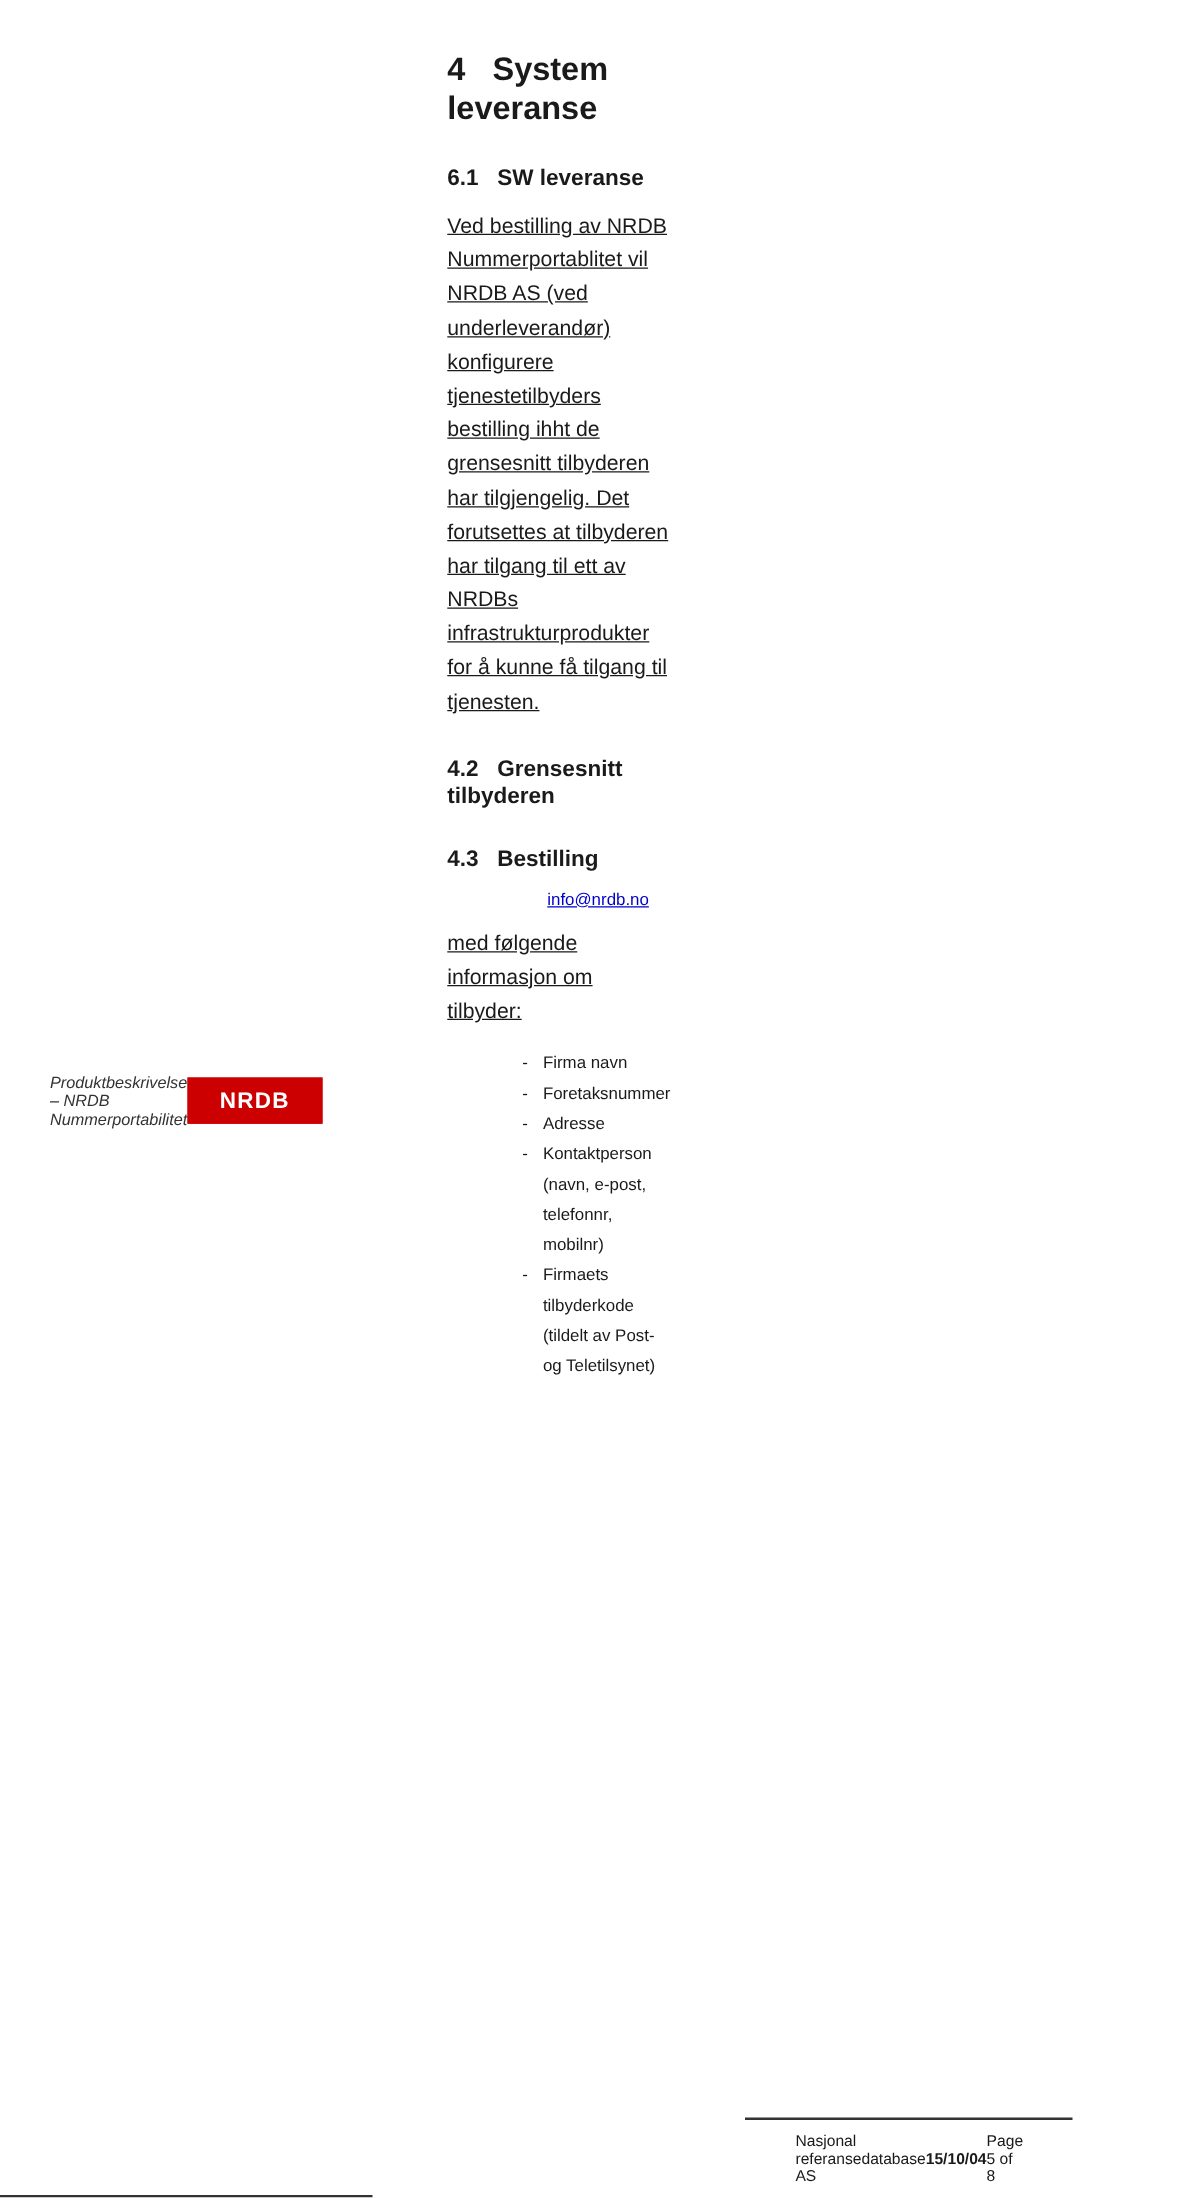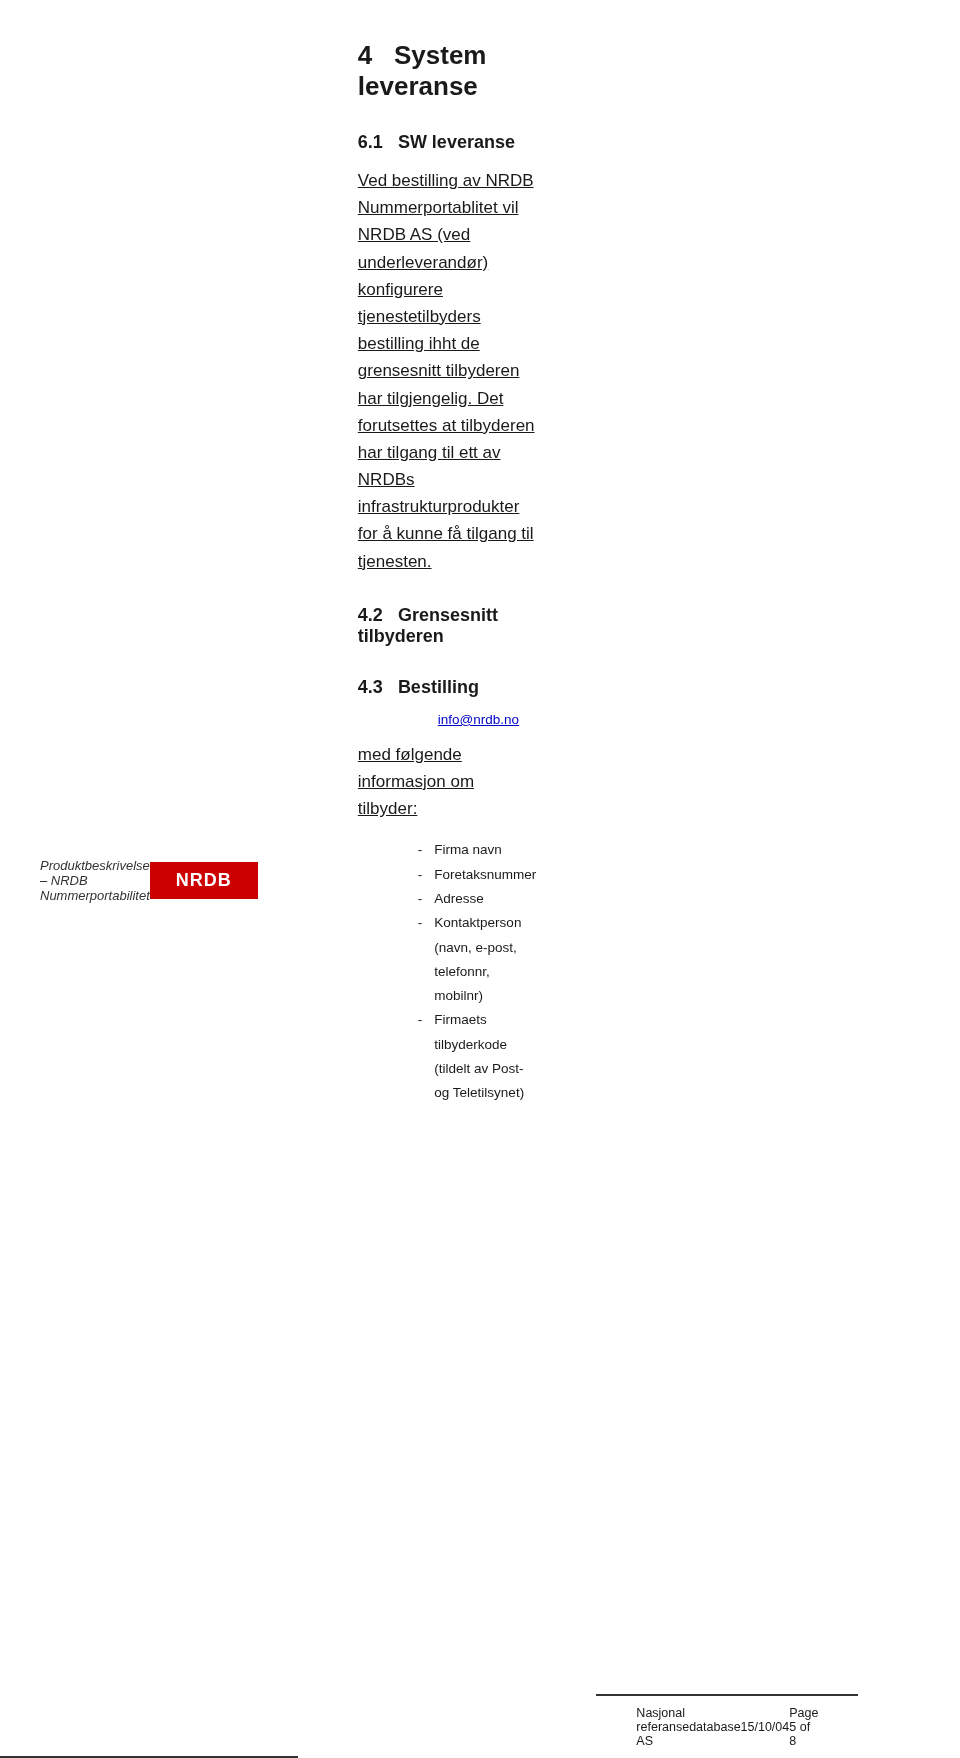--- a/index.html
+++ b/index.html
@@ -121,20 +121,21 @@
     }
 
     .footer-left {
       font-size: 12.5px;
       color: #1a1a1a;
     }
 
     .footer-center {
       font-size: 12.5px;
       color: #1a1a1a;
+      font-weight: bold;
     }
 
     .footer-right {
       font-size: 12.5px;
       color: #1a1a1a;
     }
   </style>
 </head>
 <body>
 

